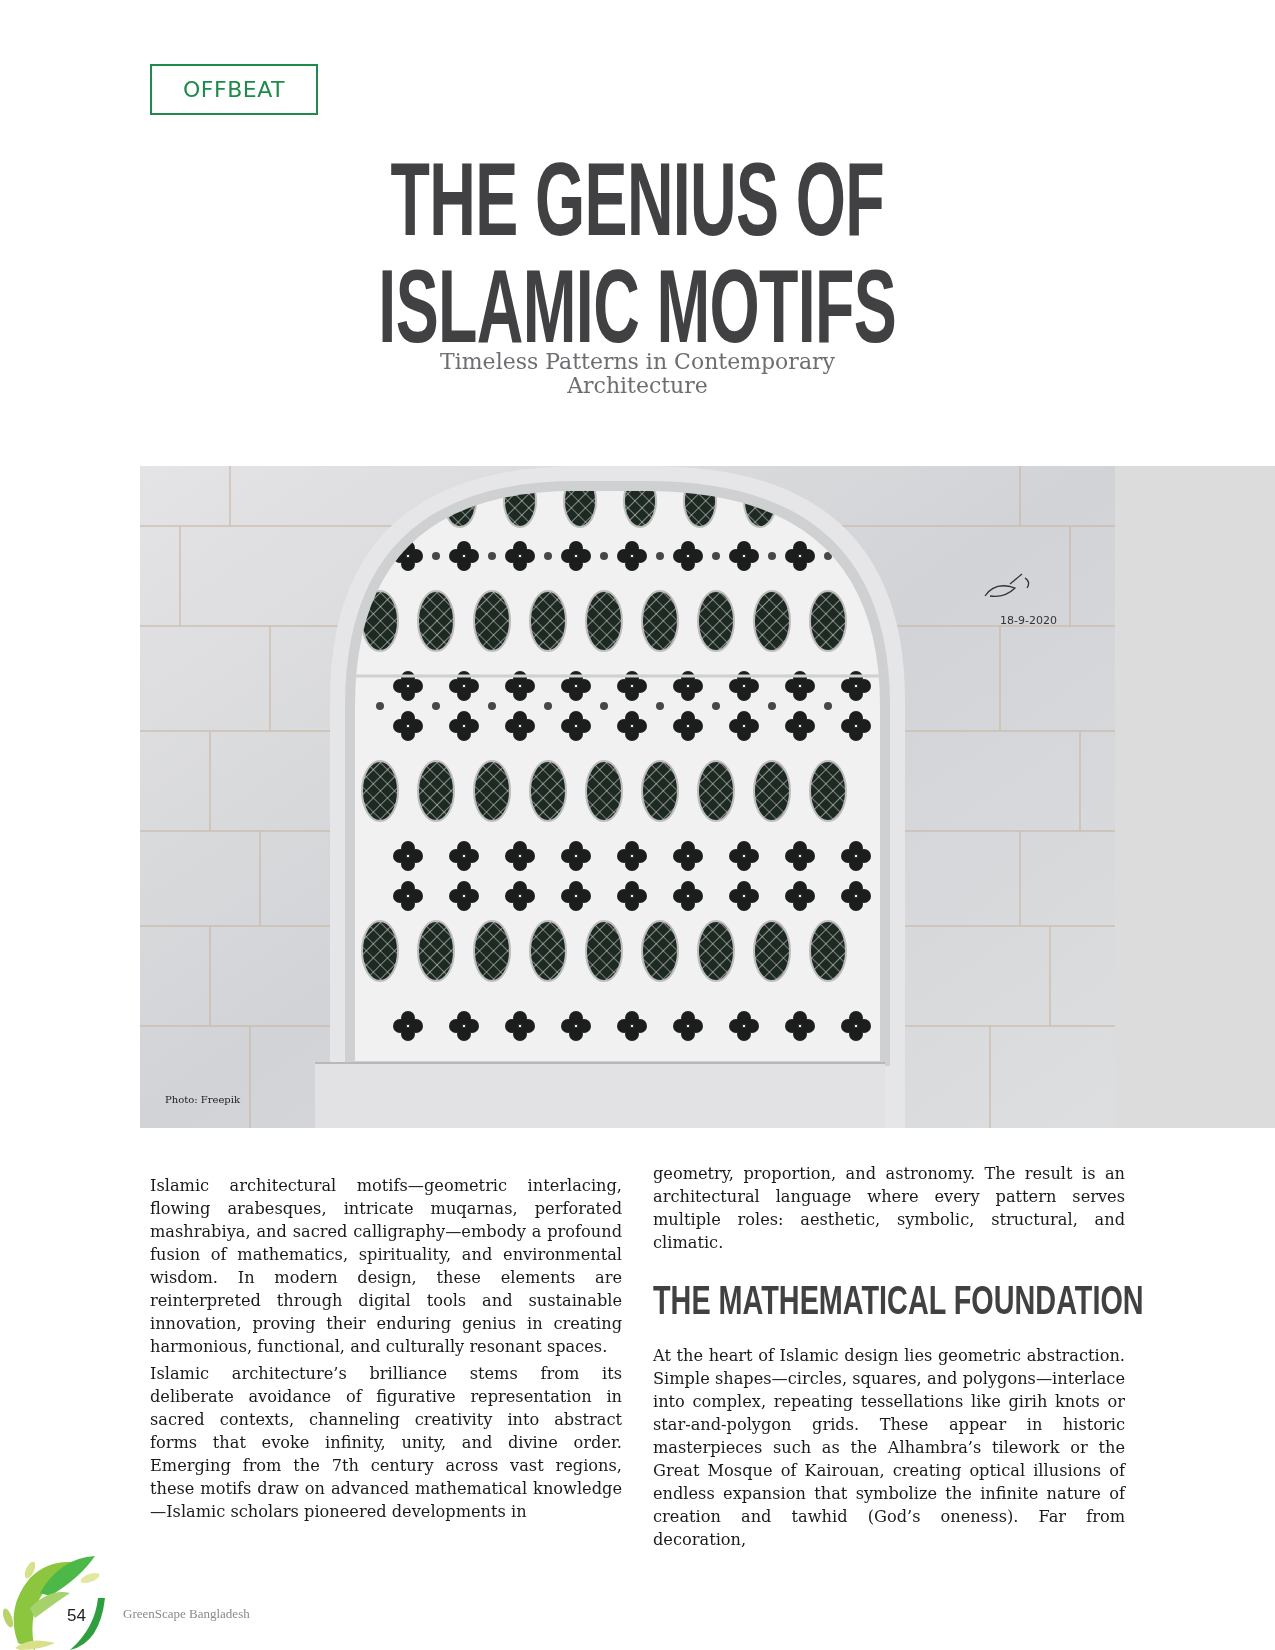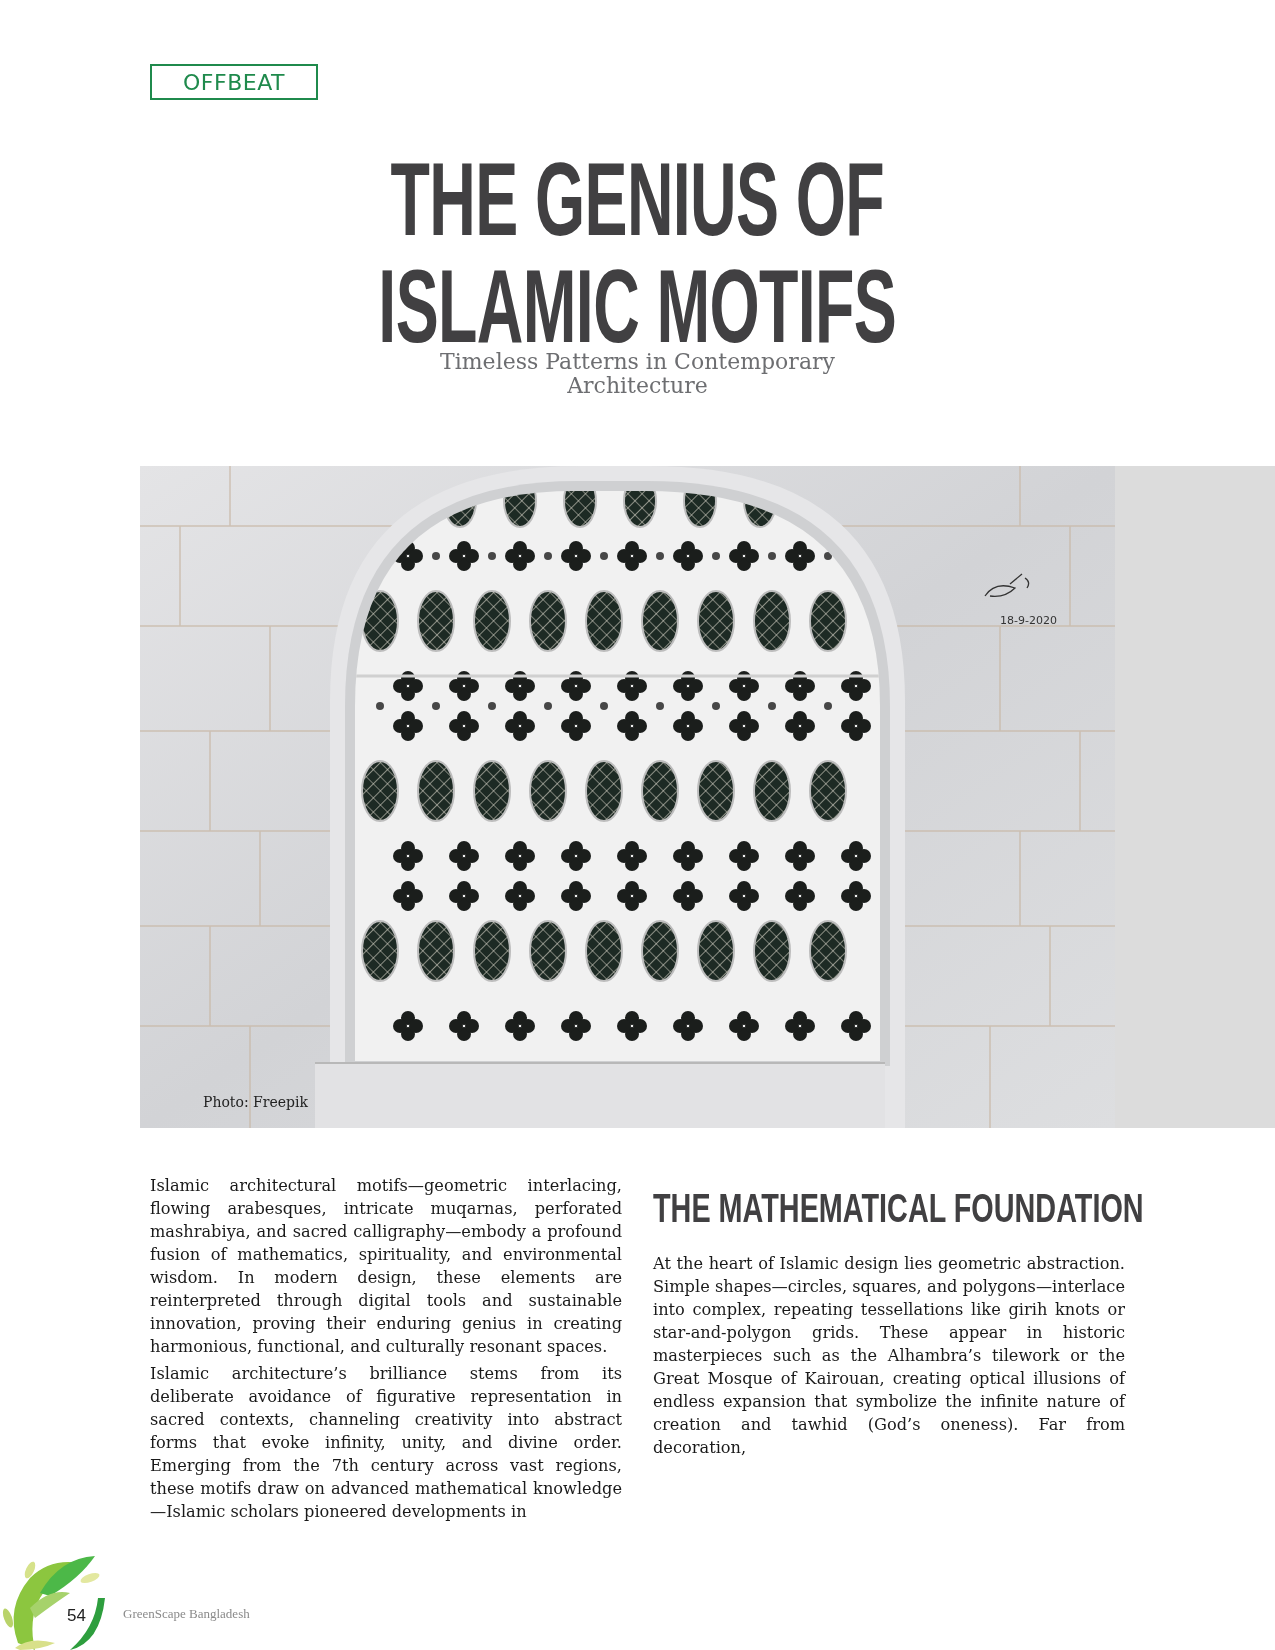--- a/index.html
+++ b/index.html
@@ -1,22 +1,22 @@
 <!DOCTYPE html>
 <html><head>
 <meta charset="utf-8">
 <style>
   html, body { margin:0; padding:0; background:#ffffff; }
   body { width:1275px; height:1650px; position:relative; overflow:hidden; font-family:"DejaVu Serif", serif; }
-  .section-tag { position:absolute; left:150px; top:64px; width:168px; height:36px; border:2px solid #1f8a4c; box-sizing:border-box; display:flex; align-items:center; justify-content:center; color:#1f8a4c; font-family:"DejaVu Sans", sans-serif; font-size:22px; letter-spacing:0.5px; }
+  .section-tag { position:absolute; left:150px; top:64px; width:168px; height:51px; border:2px solid #1f8a4c; box-sizing:border-box; display:flex; align-items:center; justify-content:center; color:#1f8a4c; font-family:"DejaVu Sans", sans-serif; font-size:22px; letter-spacing:0.5px; }
   .title { position:absolute; left:0; width:1275px; top:146px; text-align:center; color:#414042; font-family:"Liberation Sans", sans-serif; font-weight:bold; font-size:104px; line-height:107px; transform:scaleX(0.62); transform-origin:637px 0; letter-spacing:-1px; }
   .subtitle { position:absolute; left:400px; width:475px; top:350px; text-align:center; color:#6d6e71; font-family:"DejaVu Serif", serif; font-size:22px; line-height:24px; }
   .photo { position:absolute; left:140px; top:466px; width:1176px; height:662px; overflow:hidden; background:#dcdcdc; }
   .photo svg { display:block; }
-  .photo-credit { position:absolute; left:165px; top:1094px; font-family:"DejaVu Serif", serif; font-size:14px; color:#222;margin-left:38px; }
+  .photo-credit { position:absolute; left:165px; top:1094px; font-family:"DejaVu Serif", serif; font-size:10px; color:#222; }
   .col { position:absolute; width:472px; font-family:"DejaVu Serif", serif; font-size:16.2px; line-height:23px; color:#1a1a1a; text-align:justify; }
   .col p { margin:0; }
   .col p + p { margin-top:4px; }
   .h2 { font-family:"Liberation Sans", sans-serif; font-weight:bold; font-size:40px; line-height:44px; color:#414042; transform:scaleX(0.72); transform-origin:0 0; white-space:nowrap; margin:24px 0 22px; }
   .footer-num { position:absolute; left:67px; top:1606px; font-family:Liberation Sans, sans-serif; font-size:17px; color:#222; }
   .footer-brand { position:absolute; left:123px; top:1606px; font-family:Liberation Serif, serif; font-size:13px; color:#8a8a8a; }
   .leaf-logo { position:absolute; left:0; top:1548px; }
 </style>
 </head>
 <body>
@@ -203,20 +203,21 @@
   </svg>
 </div>
 <div class="photo-credit">Photo: Freepik</div>
 
 <div class="col" style="left:150px; top:1174px;">
   <p>Islamic architectural motifs—geometric interlacing, flowing arabesques, intricate muqarnas, perforated mashrabiya, and sacred calligraphy—embody a profound fusion of mathematics, spirituality, and environmental wisdom. In modern design, these elements are reinterpreted through digital tools and sustainable innovation, proving their enduring genius in creating harmonious, functional, and culturally resonant spaces.</p>
   <p>Islamic architecture’s brilliance stems from its deliberate avoidance of figurative representation in sacred contexts, channeling creativity into abstract forms that evoke infinity, unity, and divine order. Emerging from the 7th century across vast regions, these motifs draw on advanced mathematical knowledge—Islamic scholars pioneered developments in</p>
 </div>
 
 <div class="col" style="left:653px; top:1162px;">
+  <p>geometry, proportion, and astronomy. The result is an architectural language where every pattern serves multiple roles: aesthetic, symbolic, structural, and climatic.</p>
   <div class="h2">THE MATHEMATICAL FOUNDATION</div>
   <p>At the heart of Islamic design lies geometric abstraction. Simple shapes—circles, squares, and polygons—interlace into complex, repeating tessellations like girih knots or star-and-polygon grids. These appear in historic masterpieces such as the Alhambra’s tilework or the Great Mosque of Kairouan, creating optical illusions of endless expansion that symbolize the infinite nature of creation and tawhid (God’s oneness). Far from decoration,</p>
 </div>
 
 <svg class="leaf-logo" width="120" height="102" viewBox="0 0 120 102">
   <path d="M105 50 Q100 95 70 102 Q95 80 98 50 Z" fill="#2e9e3e"></path>
   <path d="M18 95 Q5 60 30 30 Q50 10 80 15 Q55 25 40 50 Q28 72 35 102 Z" fill="#8cc63f"></path>
   <path d="M40 45 Q60 10 95 8 Q80 30 50 48 Z" fill="#4cb848"></path>
   <path d="M30 60 Q50 40 70 45 Q55 55 35 70 Z" fill="#a6d26b"></path>
   <ellipse cx="90" cy="30" rx="10" ry="4" fill="#e3e8a0" transform="rotate(-20 90 30)"></ellipse>

